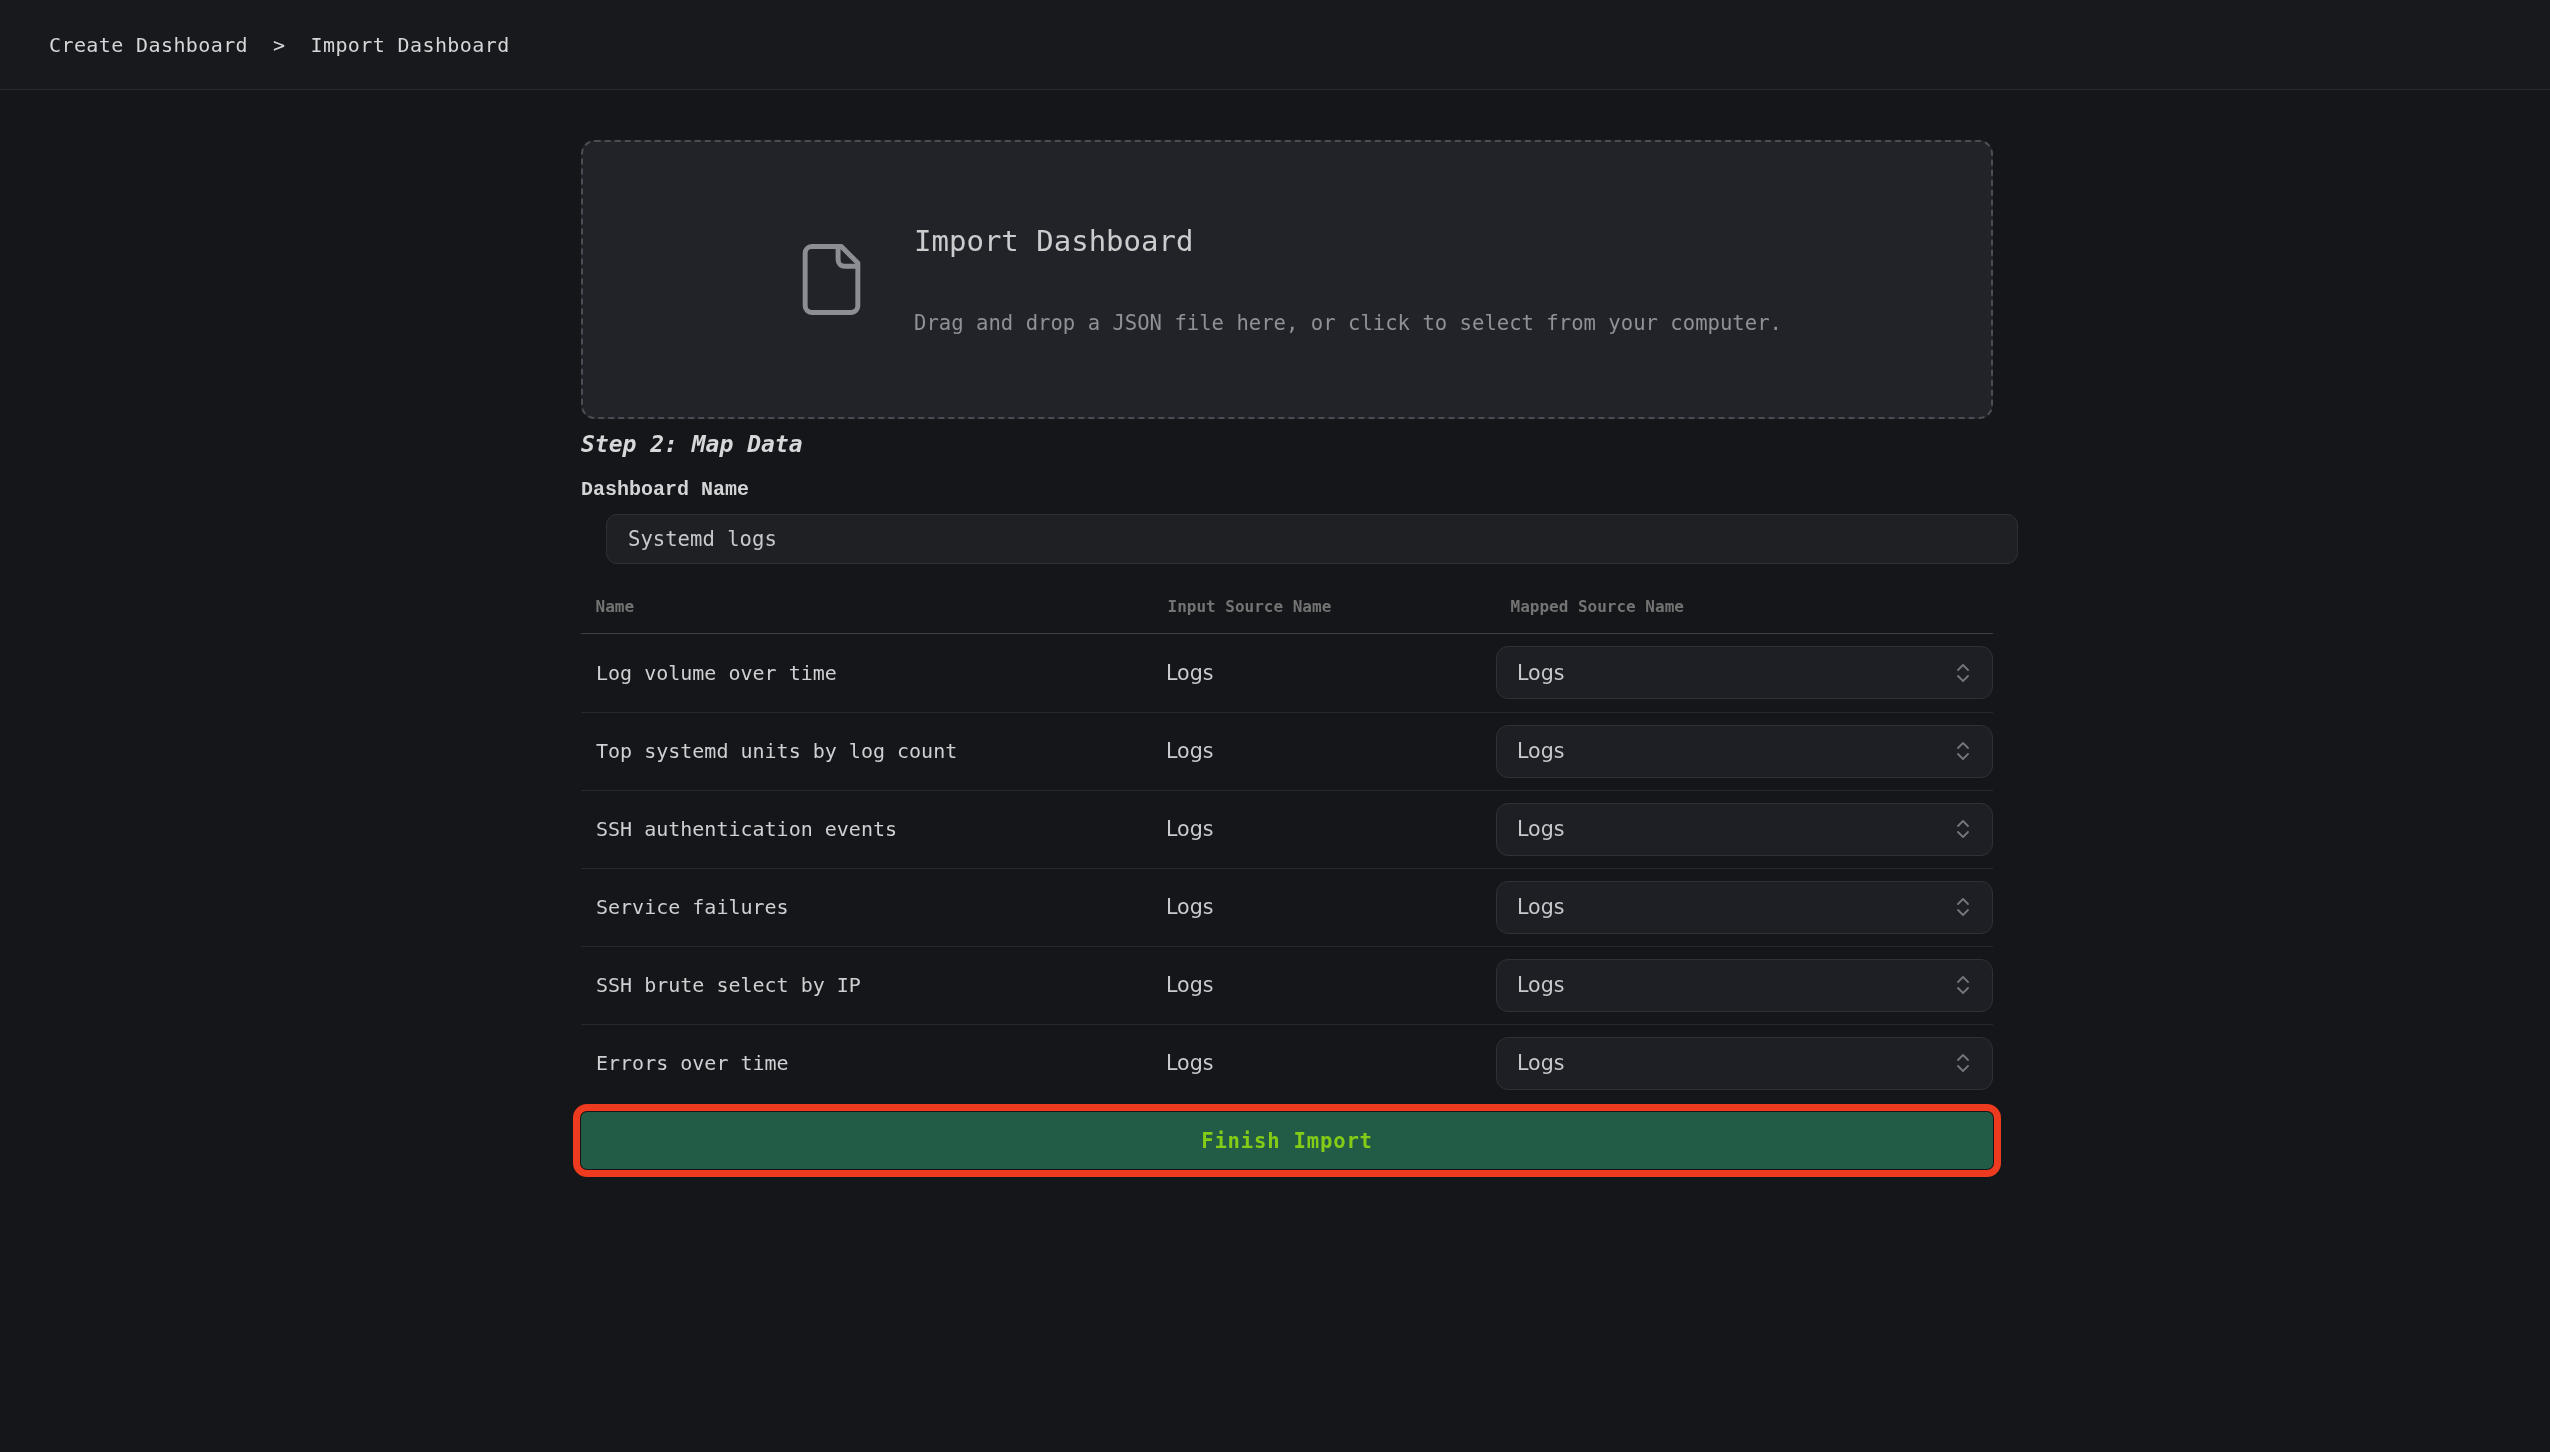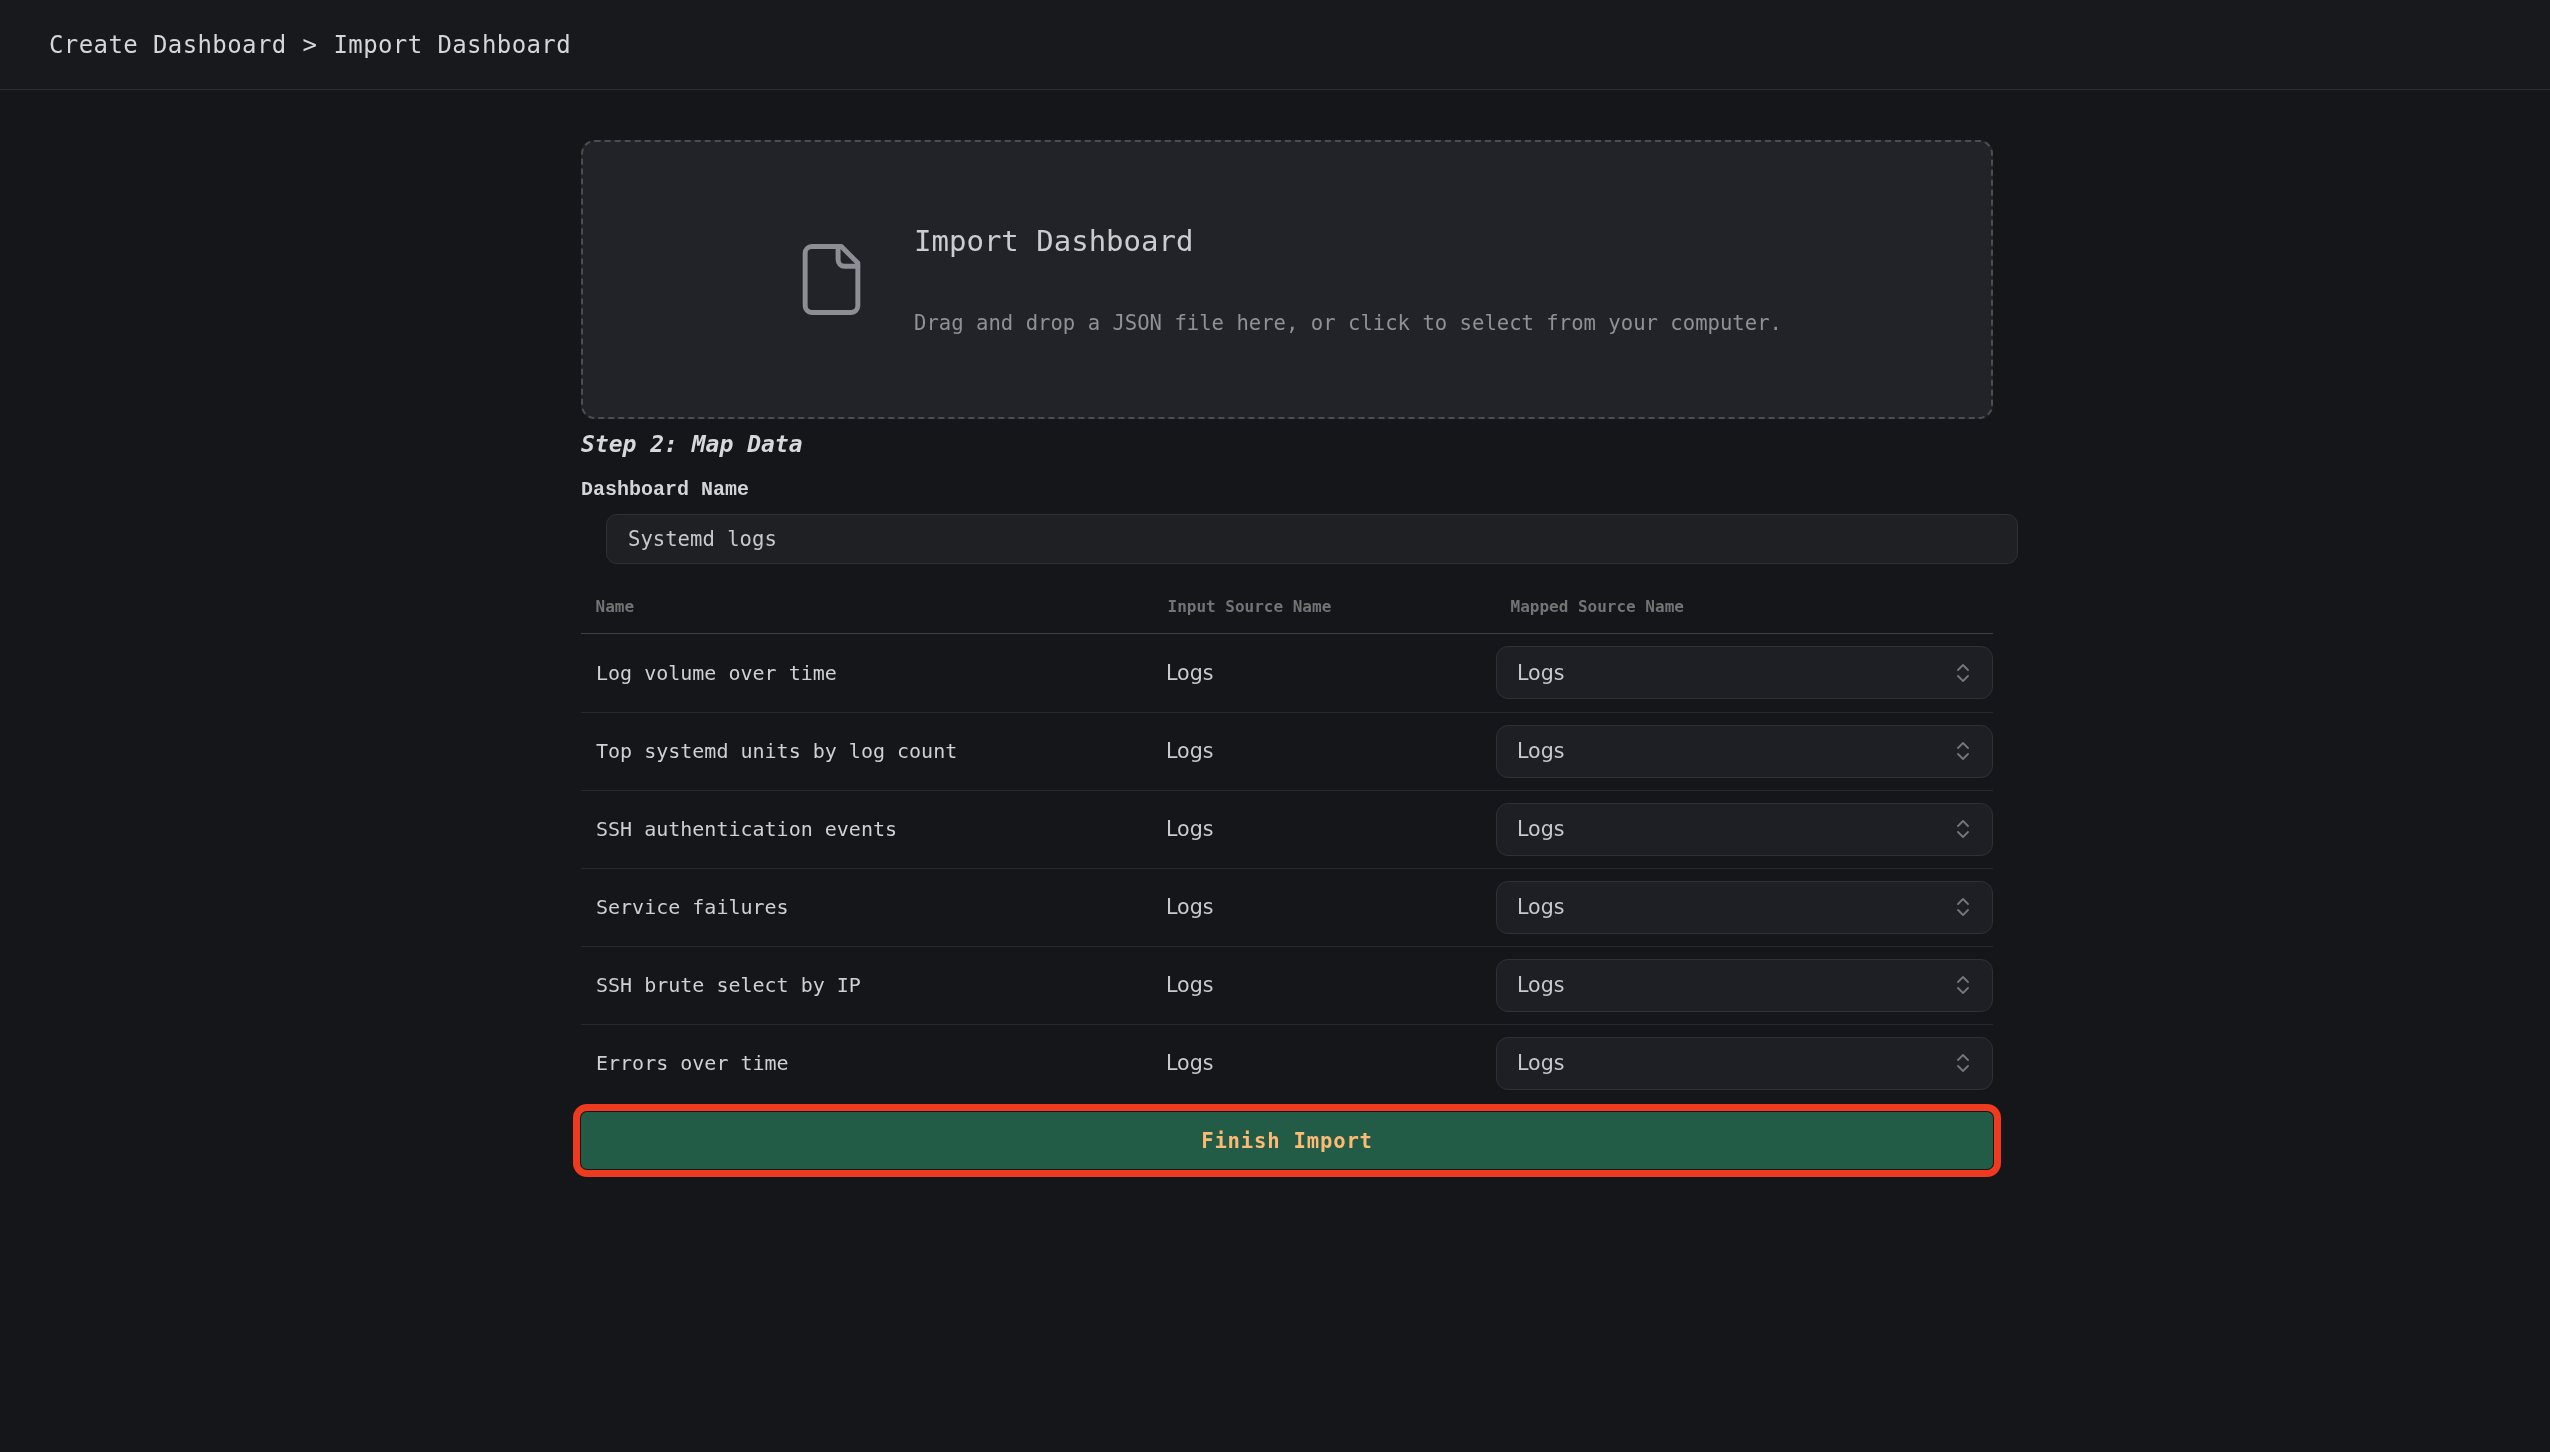--- a/index.html
+++ b/index.html
@@ -12,21 +12,21 @@
   }
 
   
   .topbar {
     height: 90px;
     background: #18191c;
     border-bottom: 1.5px solid #2b2d31;
     display: flex; align-items: center;
     padding-left: 49px;
   }
-  .breadcrumb { display: flex; gap: 16px; font-size: 24px; color: #d5d6d8; letter-spacing: 0.4px; }
+  .breadcrumb { display: flex; gap: 25px; font-size: 20px; color: #d5d6d8; letter-spacing: 0.4px; }
   .breadcrumb .sep { color: #d5d6d8; }
 
   
   .container { width: 1412px; margin-left: 581px; }
 
   
   .dropzone {
     margin-top: 50px;
     height: 279px;
     background: #212328;
@@ -111,21 +111,21 @@
   
   .finish-wrap { margin-top: 10.7px; }
   .finish-btn {
     display: block;
     width: 100%; height: 57px;
     background: #225c47;
     border: none;
     border-radius: 6px;
     outline: 7.6px solid #ee3a1e;
     outline-offset: 1.5px;
-    color: #fdba74;
+    color: #84cc16;
     font-family: "DejaVu Sans Mono", "Liberation Mono", monospace;
     font-size: 20.6px; font-weight: 700;
     letter-spacing: 0.8px;
     cursor: pointer;
   }
 </style>
 </head>
 <body>
 
 <header class="topbar">

